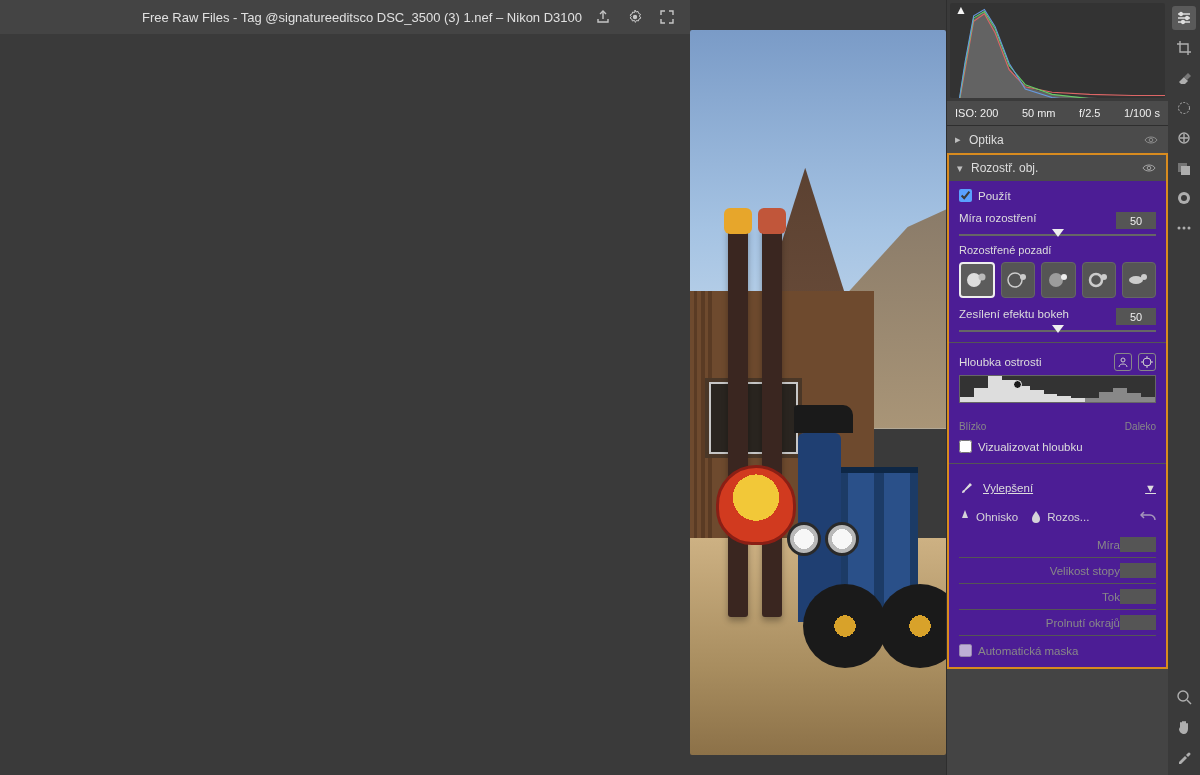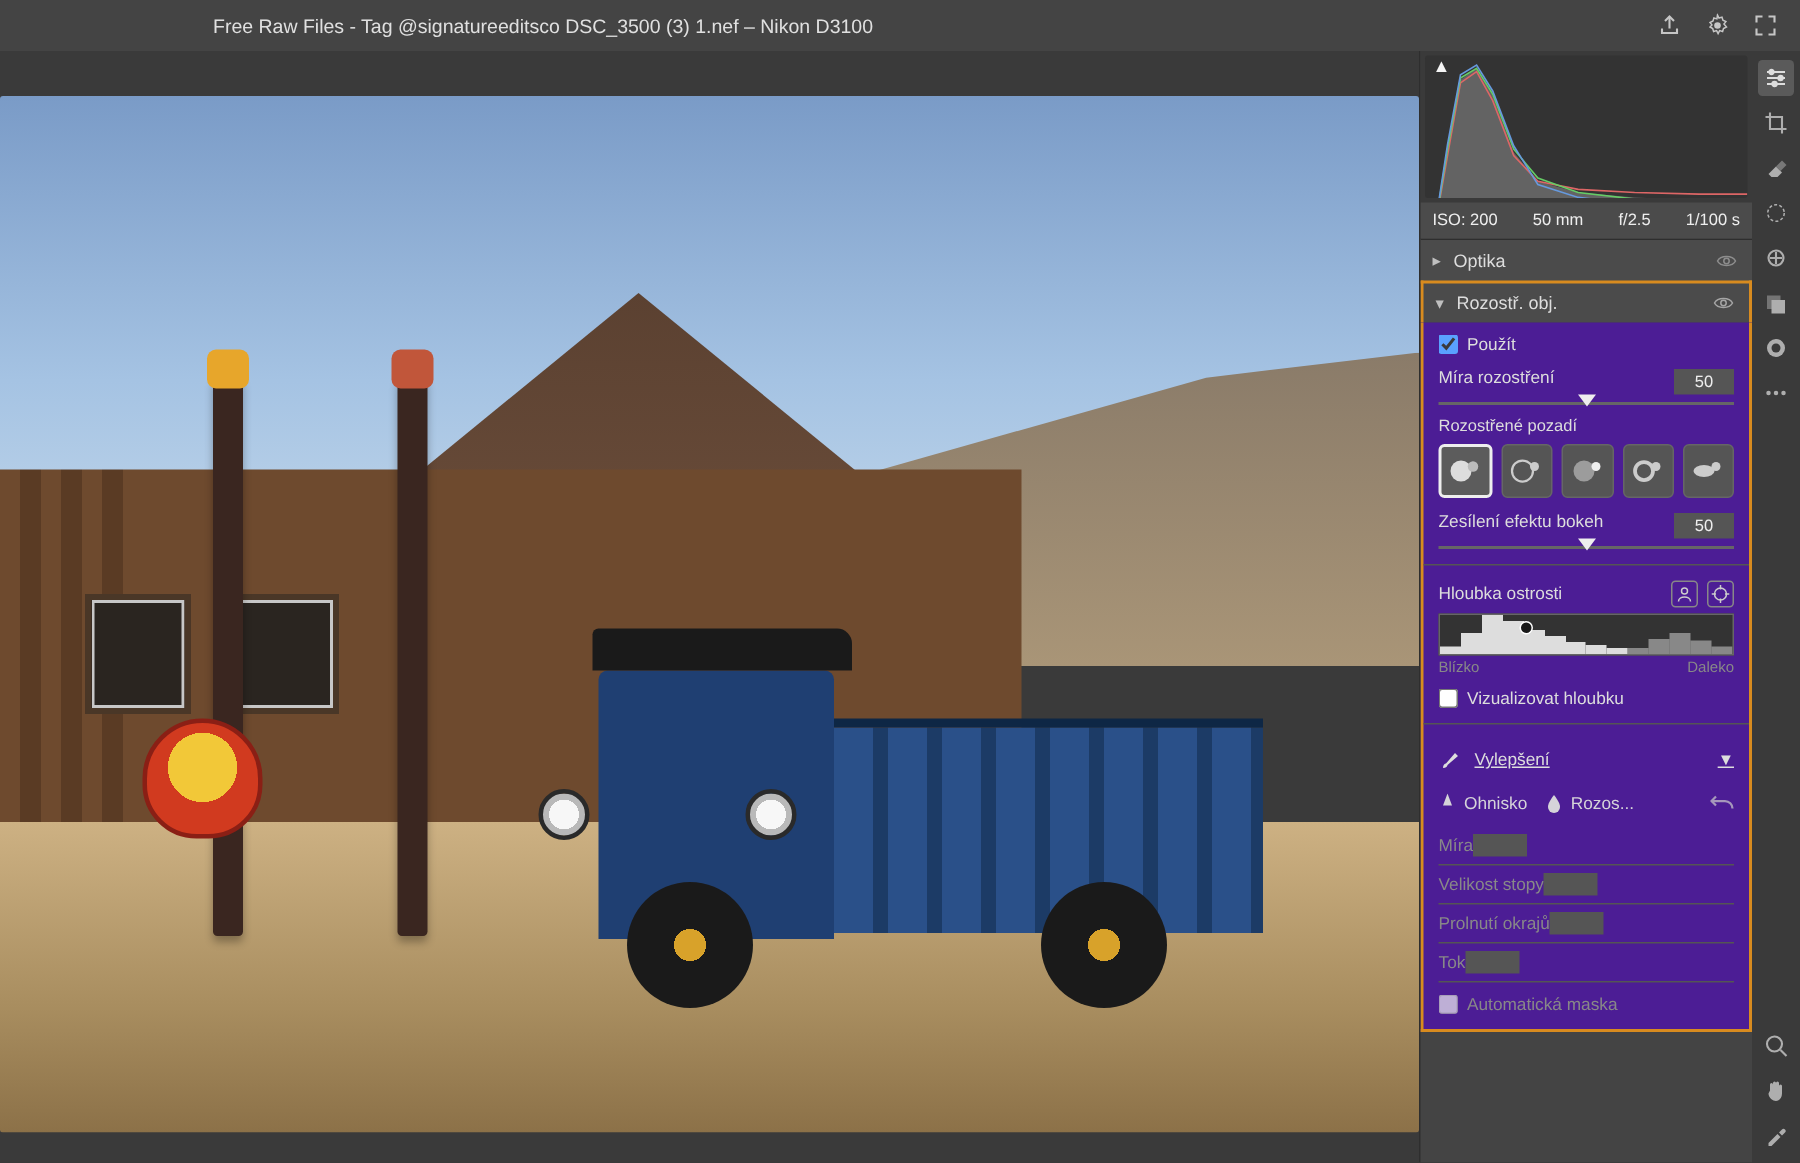--- a/index.html
+++ b/index.html
@@ -1,17 +1,17 @@
 <!DOCTYPE html>
 <html><head>
 <meta charset="utf-8">
 <style>
 * { margin: 0; padding: 0; box-sizing: border-box; font-family: -apple-system, BlinkMacSystemFont, "Segoe UI", Arial, sans-serif; }
 body { width: 1200px; height: 775px; background: #3a3a3a; color: #ddd; overflow: hidden; font-size: 12px; }
-.app { display: flex; flex-direction: column; height: 100%; border-radius: 28px; }
+.app { display: flex; height: 100%; border-radius: 28px; }
 
 
 .titlebar { height: 34px; background: #444; display: flex; align-items: center; padding: 0 12px; color: #e0e0e0; font-size: 13px; }
 .titlebar .spacer { flex: 1; }
 .titlebar .title { margin-left: 130px; }
 .titlebar .icon-btn { width: 22px; height: 22px; display: flex; align-items: center; justify-content: center; margin-left: 10px; opacity: 0.85; cursor: pointer; }
 
 
 .main { flex: 1; display: flex; min-height: 0; }
 .canvas-area { flex: 1; display: flex; align-items: center; justify-content: center; background: #3a3a3a; overflow: hidden; padding: 30px 0 20px; }
@@ -77,34 +77,34 @@
 .bokeh-btn svg { width: 24px; height: 24px; }
 
 .depth-row { margin-top: 10px; }
 .depth-label-line { display: flex; justify-content: space-between; align-items: center; margin-bottom: 4px; }
 .depth-icons { display: flex; gap: 6px; }
 .depth-icon { width: 18px; height: 18px; border: 1px solid #888; border-radius: 3px; display: flex; align-items: center; justify-content: center; cursor: pointer; }
 .depth-graph { height: 28px; background: #333; border: 1px solid #666; position: relative; overflow: hidden; }
 .depth-bars { position: absolute; bottom: 0; left: 0; right: 0; height: 100%; display: flex; align-items: flex-end; }
 .depth-bar { flex: 1; background: #ddd; }
 .depth-marker { position: absolute; top: 4px; left: 27%; width: 9px; height: 9px; border: 1.5px solid #fff; border-radius: 50%; background: #1a1a1a; }
-.depth-minmax { display: flex; justify-content: space-between; font-size: 10px; color: #888; margin-top: 3px; }
+.depth-minmax { display: flex; justify-content: space-between; font-size: 10px; color: #888; margin-top: 18px; }
 
 .divider { height: 1px; background: #555; margin: 10px -10px; }
 
 .enhance-header { display: flex; align-items: center; padding: 6px 0; gap: 6px; cursor: pointer; text-decoration: underline; }
 .enhance-header .icon { width: 18px; }
 .enhance-header .title { flex: 1; font-weight: 500; }
 .enhance-header .chev { font-size: 11px; }
 
 .brush-tabs { display: flex; align-items: center; gap: 12px; padding: 8px 0; }
 .brush-tab { display: flex; align-items: center; gap: 5px; opacity: 0.95; cursor: pointer; }
 .brush-tabs .undo { margin-left: auto; opacity: 0.7; cursor: pointer; }
 
-.param-row { display: flex; justify-content: flex-start; align-items: center; color: #888; padding: 5px 0; border-bottom: 1px solid #555; }
+.param-row { display: flex; justify-content: flex-end; align-items: center; color: #888; padding: 5px 0; border-bottom: 1px solid #555; }
 .param-row .value-box2 { width: 36px; height: 15px; background: #555; }
 
 .automask { display: flex; align-items: center; gap: 6px; color: #888; padding: 8px 0 2px; }
 
 
 .toolbar { width: 32px; background: #3a3a3a; display: flex; flex-direction: column; align-items: center; padding: 6px 0; gap: 6px; }
 .tool-btn { width: 24px; height: 24px; display: flex; align-items: center; justify-content: center; cursor: pointer; opacity: 0.8; border-radius: 3px; }
 .tool-btn.active { background: #5a5a5a; opacity: 1; }
 .tool-sep { flex: 1; }
 
@@ -347,25 +347,25 @@
 
         <div class="param-row">
           <span>Míra</span>
           <span class="value-box2"></span>
         </div>
         <div class="param-row">
           <span>Velikost stopy</span>
           <span class="value-box2"></span>
         </div>
         <div class="param-row">
+          <span>Tok</span>
+          <span class="value-box2"></span>
+        </div>
+        <div class="param-row">
           <span>Prolnutí okrajů</span>
-          <span class="value-box2"></span>
-        </div>
-        <div class="param-row">
-          <span>Tok</span>
           <span class="value-box2"></span>
         </div>
 
         <label class="automask">
           <input type="checkbox" disabled="" style="">
           <span>Automatická maska</span>
         </label>
       </div>
     </div>
 

